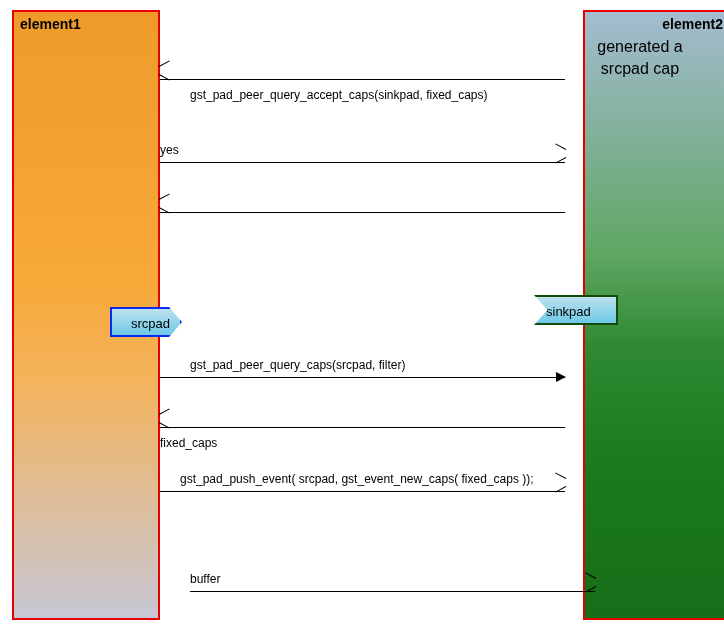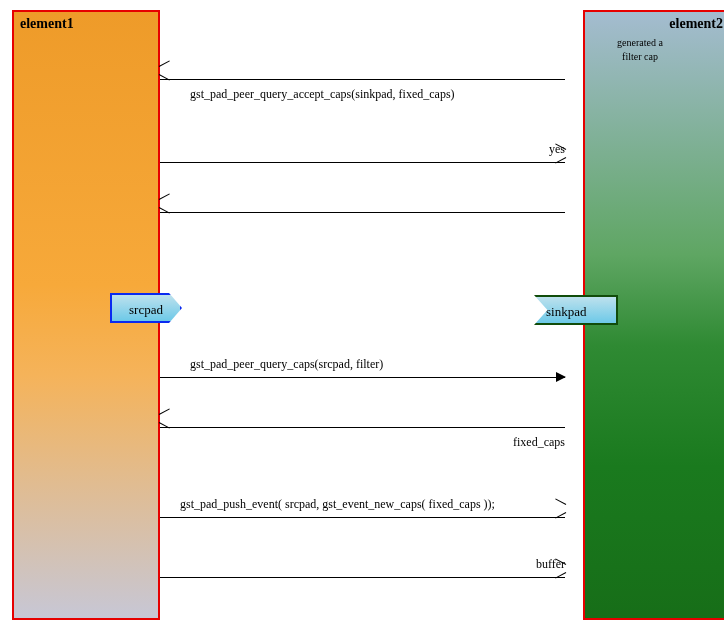--- a/index.html
+++ b/index.html
@@ -1,15 +1,15 @@
 <!DOCTYPE html>
 <html><head>
 <meta charset="utf-8">
 <style>
-  * { box-sizing: border-box; font-family: Liberation Serif, serif; }
+  * { box-sizing: border-box; }
   body {
     margin: 0;
     padding: 0;
     font-family: Arial, sans-serif;
     background: #fff;
     width: 724px;
     height: 634px;
     position: relative;
   }
   .canvas {
@@ -37,62 +37,62 @@
   .lifeline-title {
     position: absolute;
     top: 4px;
     left: 6px;
     font-weight: bold;
     font-size: 14px;
   }
   .lifeline-right .lifeline-title { right: 6px; left: auto; }
   .note {
     position: absolute;
-    font-size: 10px;
+    font-size: 16px;
     text-align: center;
     line-height: 1.35;
     color: #000;
   }
   .pad {
     position: absolute;
     height: 30px;
     padding: 0 10px;
     font-size: 13px;
     line-height: 30px;
     border: 2px solid;
     filter: drop-shadow(2px 2px 3px rgba(0,0,0,.35));
   }
   .pad-src {
     left: 110px;
-    top: 293px;
+    top: 307px;
     width: 72px;
     background: linear-gradient(180deg, #bde1ed 0%, #6dc9e8 100%);
     border-color: #0a2af0;
     clip-path: polygon(0 0, 82% 0, 100% 50%, 82% 100%, 0 100%);
-    text-align: center;
+    text-align: right;
   }
   .pad-sink {
     left: 534px;
     top: 295px;
     width: 84px;
     background: linear-gradient(180deg, #bde1ed 0%, #6dc9e8 100%);
     border-color: #114c0a;
     clip-path: polygon(0 0, 100% 0, 100% 100%, 0 100%, 16% 50%);
     text-align: left;
   }
   .msg {
     position: absolute;
     left: 160px;
     width: 405px;
   }
   .msg-label {
     position: absolute;
     bottom: 6px;
     width: 100%;
-    text-align: right;
+    text-align: left;
     font-size: 12px;
     color: #000;
     white-space: nowrap;
   }
   .msg-label.left { text-align: left; left: 30px; width: auto; }
   .arrow-line {
     position: absolute;
     bottom: 0;
     left: 0;
     right: 0;
@@ -144,21 +144,21 @@
   <div class="lifeline lifeline-left">
     <div class="lifeline-title">element1</div>
   </div>
 
   <div class="lifeline lifeline-right">
     <div class="lifeline-title">element2</div>
   </div>
 
   <div class="note" style="left:586px; top:36px; width:108px;">
     <span>generated a</span><br>
-    <span>filter cap</span>
+    <span>srcpad cap</span>
   </div>
 
   <div class="pad pad-src">
     <span>srcpad</span>
   </div>
   <div class="pad pad-sink">
     <span>sinkpad</span>
   </div>
 
   <div class="msg" style="top:52px; height:28px;">
@@ -183,25 +183,25 @@
     <div class="arrow-line"></div>
     <div class="arrowhead filled-right"></div>
   </div>
 
   <div class="msg" style="top:400px; height:28px;">
     <div class="msg-label" style="bottom:-22px;">fixed_caps</div>
     <div class="arrow-line"></div>
     <div class="arrowhead open-left"></div>
   </div>
 
-  <div class="msg" style="top:490px; height:28px;">
+  <div class="msg" style="top:464px; height:28px;">
     <div class="msg-label left" style="left:20px;">gst_pad_push_event( srcpad, gst_event_new_caps( fixed_caps ));</div>
     <div class="arrow-line"></div>
     <div class="arrowhead open-right"></div>
   </div>
 
-  <div class="msg" style="top:550px; height:28px;">
+  <div class="msg" style="top:564px; height:28px;margin-left:30px;">
     <div class="msg-label">buffer</div>
     <div class="arrow-line"></div>
     <div class="arrowhead open-right"></div>
   </div>
 
 </div>
 
 </body></html>

